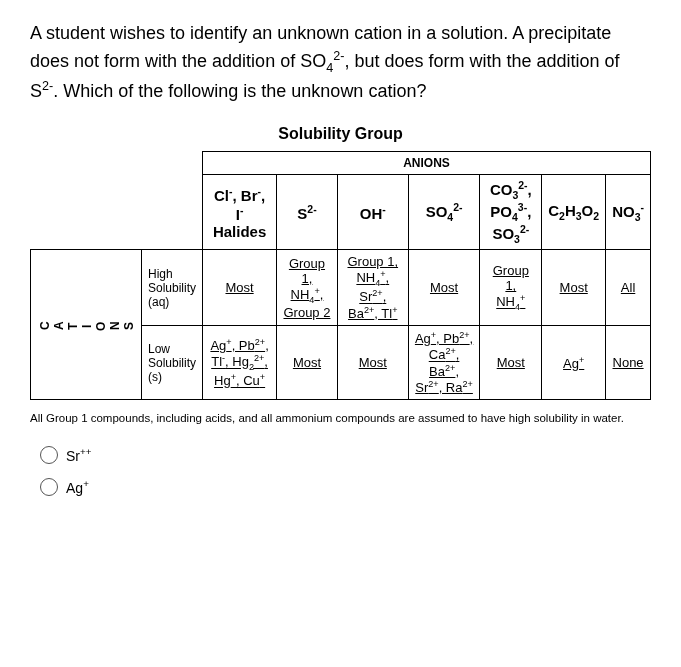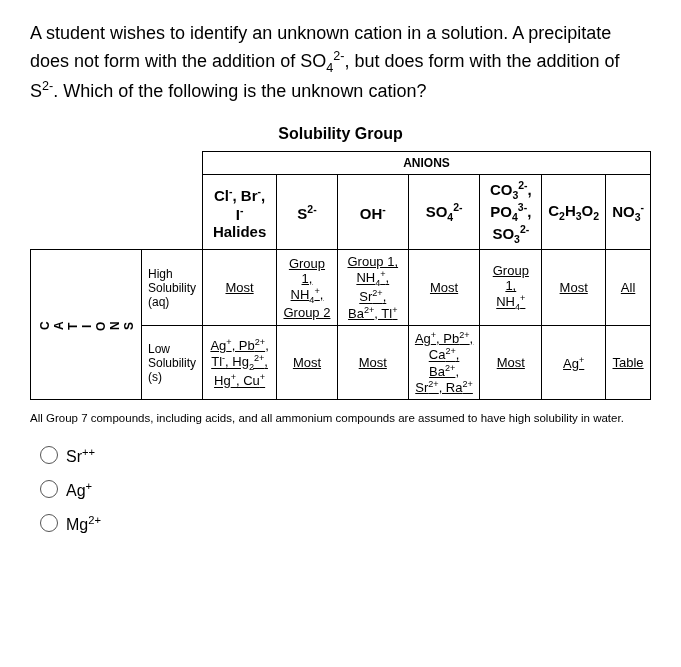--- a/index.html
+++ b/index.html
@@ -82,23 +82,23 @@
     }
     .options {
       display: flex;
       flex-direction: column;
       gap: 14px;
       margin-top: 10px;
       margin-left: 10px;
     }
     .option {
       display: flex;
-      align-items: flex-start;
+      align-items: center;
       gap: 8px;
-      font-size: 16px;
+      font-size: 14px;
     }
     .radio-circle {
       width: 18px;
       height: 18px;
       border-radius: 50%;
       border: 1.5px solid #555;
       background: #fff;
       flex-shrink: 0;
     }
     sup { font-size: 0.7em; vertical-align: super; }
@@ -145,36 +145,32 @@
         <td class="data-cell">All</td>
       </tr>
       <tr>
         <td class="row-label">Low<br>Solubility<br>(s)</td>
         <td class="data-cell">Ag<sup>+</sup>, Pb<sup>2+</sup>,<br>Tl<sup>-</sup>, Hg<sub>2</sub><sup>2+</sup>,<br>Hg<sup>+</sup>, Cu<sup>+</sup></td>
         <td class="data-cell">Most</td>
         <td class="data-cell">Most</td>
         <td class="data-cell">Ag<sup>+</sup>, Pb<sup>2+</sup>,<br>Ca<sup>2+</sup>, Ba<sup>2+</sup>,<br>Sr<sup>2+</sup>, Ra<sup>2+</sup></td>
         <td class="data-cell">Most</td>
         <td class="data-cell">Ag<sup>+</sup></td>
-        <td class="data-cell">Table</td>
+        <td class="data-cell">None</td>
       </tr>
     </tbody>
   </table>
 </div>
 
 <p class="note">
-  All Group 7 compounds, including acids, and all ammonium compounds are assumed to have high solubility in water.
+  All Group 1 compounds, including acids, and all ammonium compounds are assumed to have high solubility in water.
 </p>
 
 <div class="options">
   <div class="option">
     <div class="radio-circle"></div>
     <span>Sr<sup>++</sup></span>
   </div>
   <div class="option">
     <div class="radio-circle"></div>
     <span>Ag<sup>+</sup></span>
   </div>
-  <div class="option">
-    <div class="radio-circle"></div>
-    <span>Mg<sup>2+</sup></span>
-  </div>
 </div>
 
 </body></html>

